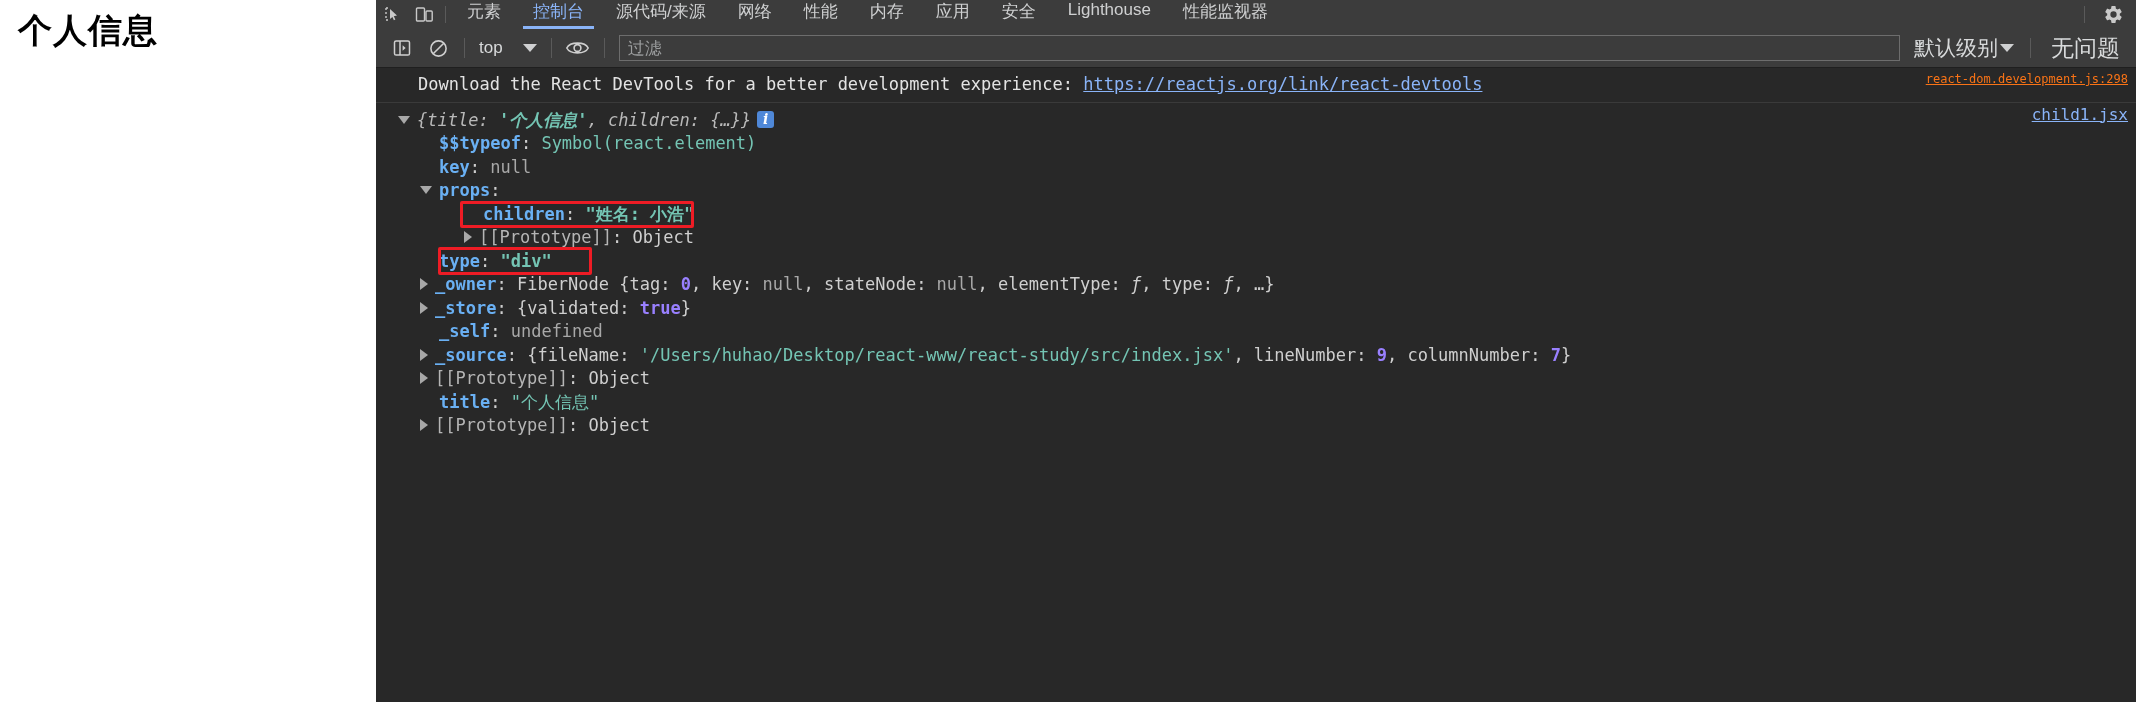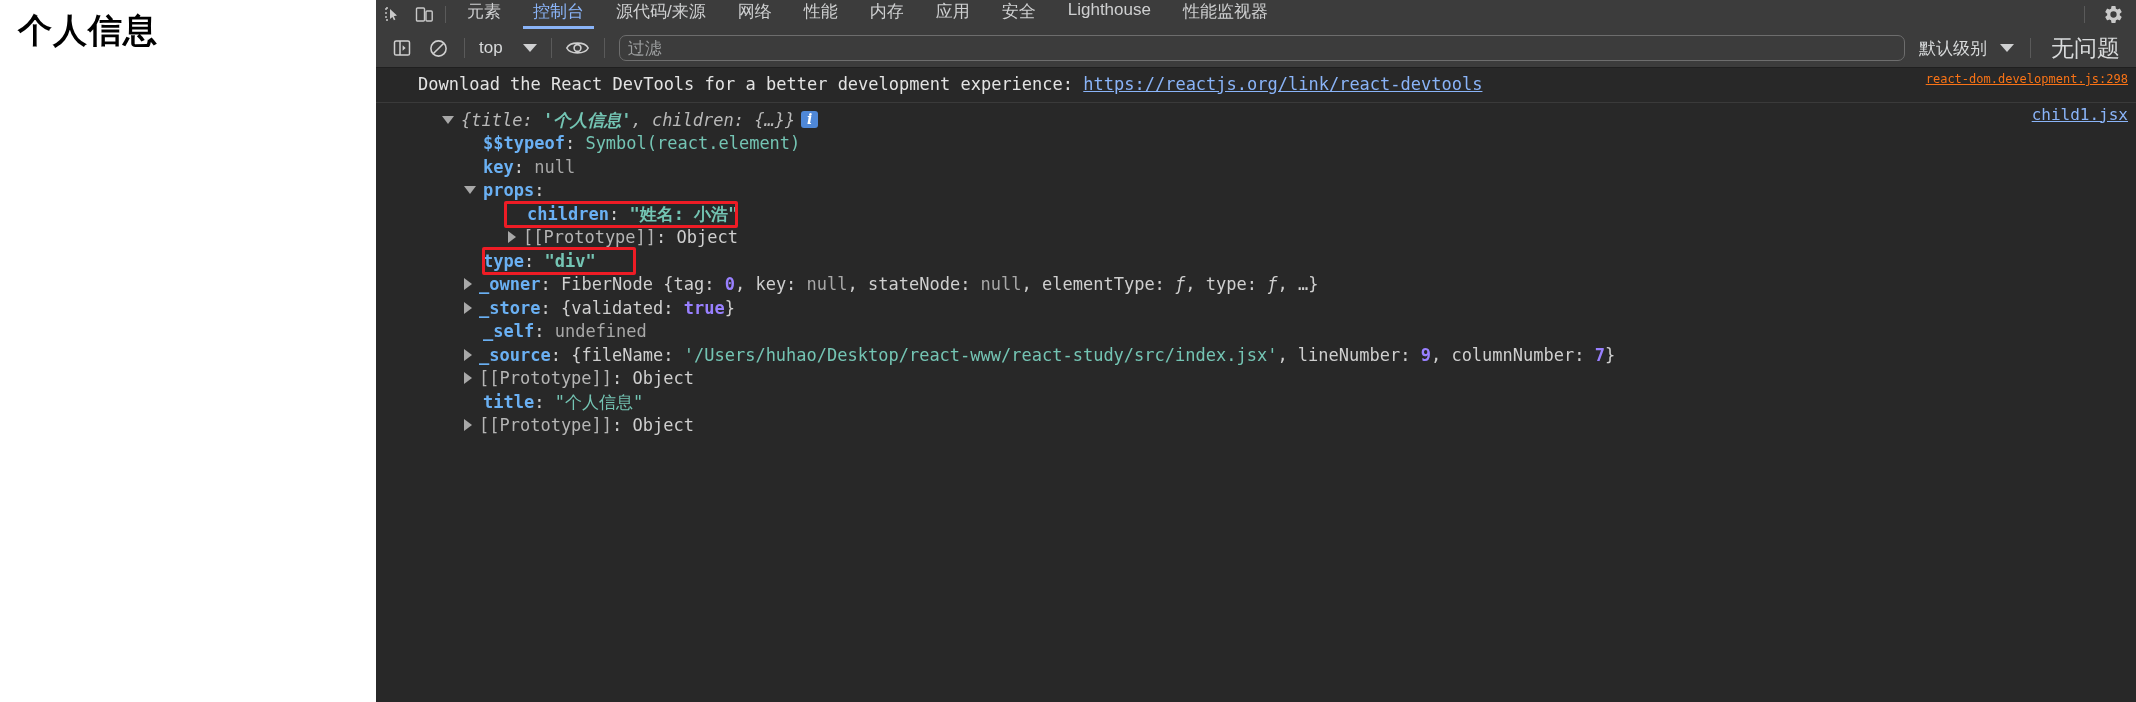--- a/index.html
+++ b/index.html
@@ -123,35 +123,35 @@
     width: 0; height: 0;
     border-left: 7px solid transparent;
     border-right: 7px solid transparent;
     border-top: 8px solid #cfd0d1;
   }
   #filter-box {
     flex: 1 1 auto;
     height: 26px;
     margin: 0 6px;
     border: 1px solid #6d6d6d;
-    border-radius: 7px;
+    border-radius: 0;
     background: #3c3c3c;
     display: flex; align-items: center;
     padding: 8px 8px;
     min-width: 100px;
   }
   #filter-text {
     font-size: 17px;
     color: #9b9d9e;
     font-family: "Liberation Sans", sans-serif;
   }
   #level-select {
     display: flex; align-items: center;
-    gap: 13px;
-    font-size: 17px;
+    gap: 2px;
+    font-size: 21px;
     color: #d8dadb;
     padding: 0 8px;
     flex: 0 0 auto;
     white-space: nowrap;
     font-family: "Liberation Sans", sans-serif;
   }
   #issues-status {
     font-size: 23px;
     color: #d8dadb;
     padding: 0 8px 0 12px;
@@ -200,21 +200,20 @@
     text-decoration: underline;
     font-size: 16px;
     white-space: nowrap;
   }
   .row {
     height: 23.5px;
     line-height: 23.5px;
     white-space: nowrap;
     position: relative;
     color: #e3e3e3;
-    margin-left: 44px;
   }
   .arrow-d, .arrow-r {
     display: inline-block;
     width: 0; height: 0;
     margin-right: 7px;
     vertical-align: middle;
     position: relative;
     top: -1px;
   }
   .arrow-d {

